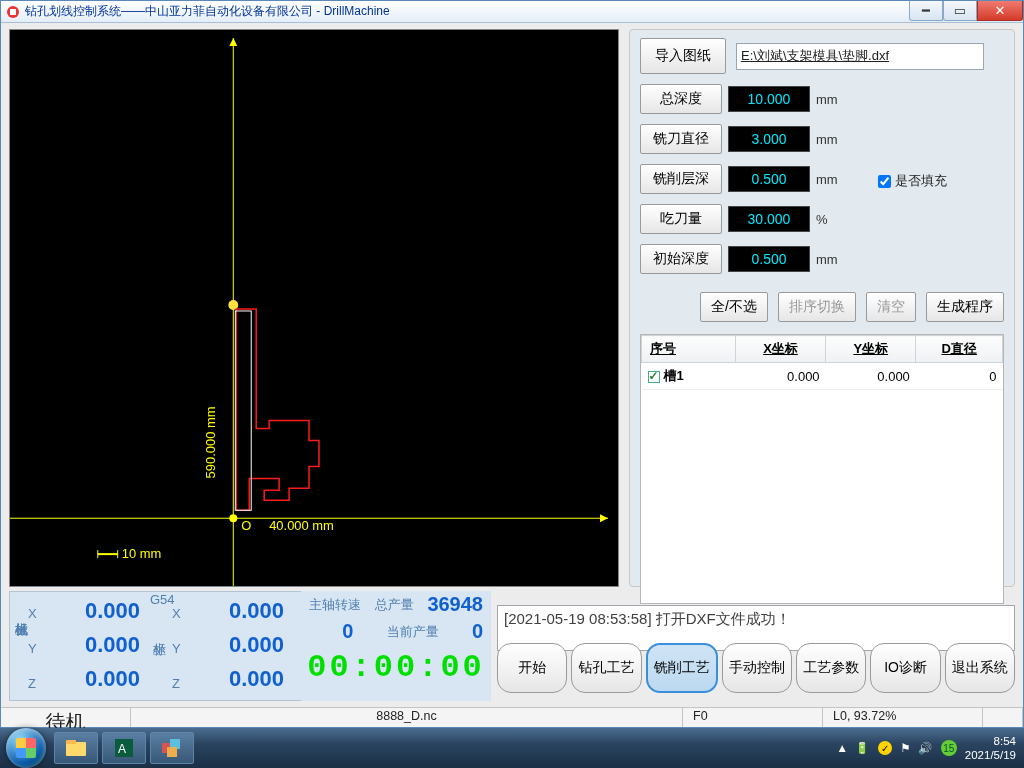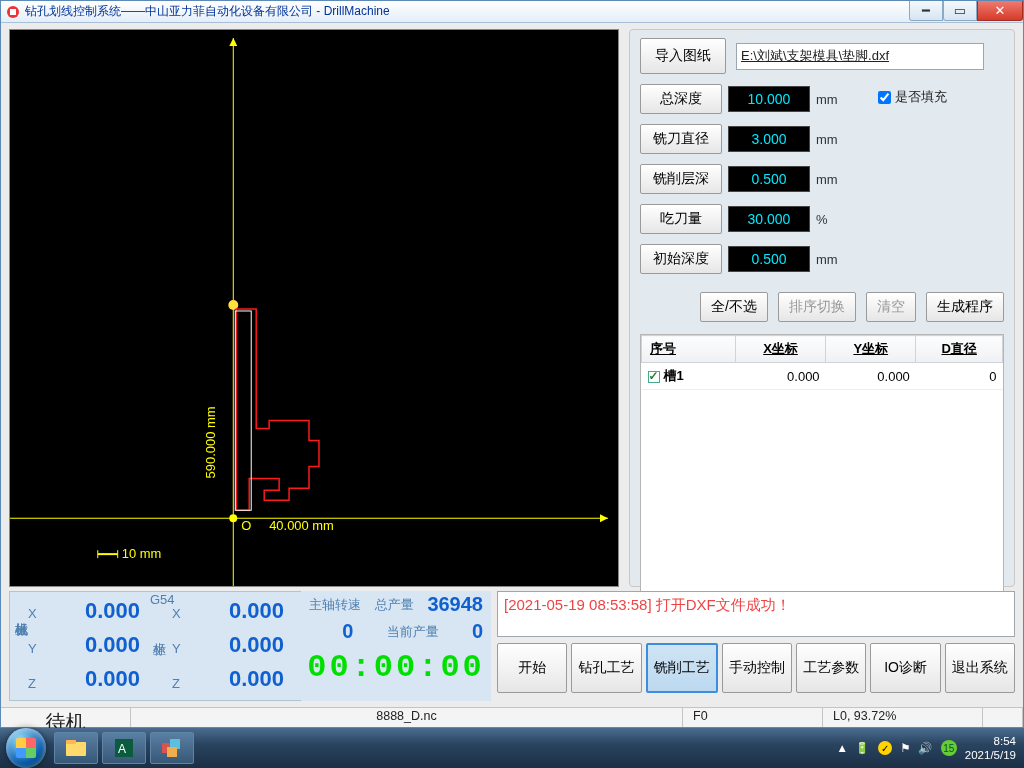--- a/index.html
+++ b/index.html
@@ -44,24 +44,24 @@
 .data-table .chk::after{content:"✓"; position:absolute; top:-3px; left:0; font-size:12px; color:#2a7e2a;}
 
 .bottom-coords { position: absolute; left: 8px; top: 568px; width: 480px; height: 110px; background: #d7e6f2; border: 1px solid #b0c4d6; font-family: Arial, sans-serif; }
 .side-lab { font-size: 13px; color: #5080b0; }
 
 .bottom-mid { position: absolute; left: 300px; top: 568px; width: 190px; height: 110px; background: #d7e6f2; font-family: Arial; }
 .mid-row { display:flex; justify-content:space-between; padding:2px 8px; font-size:13px; color:#5080b0; align-items:center;}
 .mid-row .midval { font-size:20px; color:#1060d0; font-weight:bold;}
 .seg7 { font-family: "Courier New", monospace; font-size: 32px; color:#00e000; letter-spacing:3px; font-weight:bold; text-align:center; padding-top:4px;}
 
-.log-box { position: absolute; left: 496px; top: 568px; right: 8px; height: 46px; background: #fff; border: 1px solid #a0a6ac; padding: 4px 6px; font-size: 15px; color: #ef4444; }
+.log-box { position: absolute; left: 496px; top: 582px; right: 8px; height: 46px; background: #fff; border: 1px solid #a0a6ac; padding: 4px 6px; font-size: 15px; color: #404040; }
 
 .cmd-row { position: absolute; left: 496px; top: 620px; right: 8px; display: flex; gap: 4px; }
-.cmd-row .btn { flex: 1; padding: 14px 2px; font-size: 14px; text-align: center; }
+.cmd-row .btn { flex: 1; padding: 14px 2px; font-size: 14px; text-align: center; border-radius: 14px; }
 
 .statusbar { position: absolute; left: 0; bottom: 0; right: 0; height: 20px; background: #f4f4f4; border-top: 1px solid #c4c4c4; display: flex; font-size: 12.5px; color: #222; }
 .statusbar .cell { border-right: 1px solid #c4c4c4; padding: 1px 10px; }
 
 .taskbar { position: absolute; left: 0; bottom: 0; width: 1024px; height: 40px; background: linear-gradient(#4b6d8f 0%, #2a4460 40%, #1b2f45 100%); display: flex; align-items: center; }
 .start-orb { width: 40px; height: 40px; border-radius: 50%; background: radial-gradient(circle at 35% 30%, #8fdcff, #0a5aa8 60%, #033 100%); margin: 0 6px; box-shadow: 0 0 6px rgba(0,0,0,.5), inset 0 2px 6px rgba(255,255,255,.6); position:relative;}
 .start-orb::before{content:""; position:absolute; left:10px; top:10px; width:20px; height:20px; background: conic-gradient(#f66 0 25%, #6c6 0 50%, #49f 0 75%, #fc4 0); border-radius:2px; transform:rotate(0deg);}
 .task-item { width: 44px; height: 32px; margin: 0 2px; background: linear-gradient(#5a7fa3,#375877); border: 1px solid #5d85aa; border-radius: 2px; display: flex; align-items: center; justify-content: center; }
 .tray { margin-left: auto; display: flex; align-items: center; color: #fff; font-size: 11.5px; padding: 0 8px; gap: 8px; }
 .tray .clock { text-align: right; line-height: 14px; }
@@ -111,21 +111,21 @@
         <rect x="226" y="282" width="16" height="200" fill="none" stroke="#ffffff" stroke-width="1"></rect>
       </svg>
     </div>
 
     <div class="right-panel">
       <div style="display:flex; align-items:center; gap:10px;">
         <button class="btn big">导入图纸</button>
         <input class="filepath" readonly="" value="E:\刘斌\支架模具\垫脚.dxf" style="">
       </div>
 
-      <div style="display:flex;">
+      <div style="display:flex;align-items:center;">
         <div>
           <div class="param-row">
             <button class="btn param-btn">总深度</button>
             <div class="param-val">10.000</div>
             <div class="param-unit">mm</div>
           </div>
           <div class="param-row">
             <button class="btn param-btn">铣刀直径</button>
             <div class="param-val">3.000</div>
             <div class="param-unit">mm</div>

